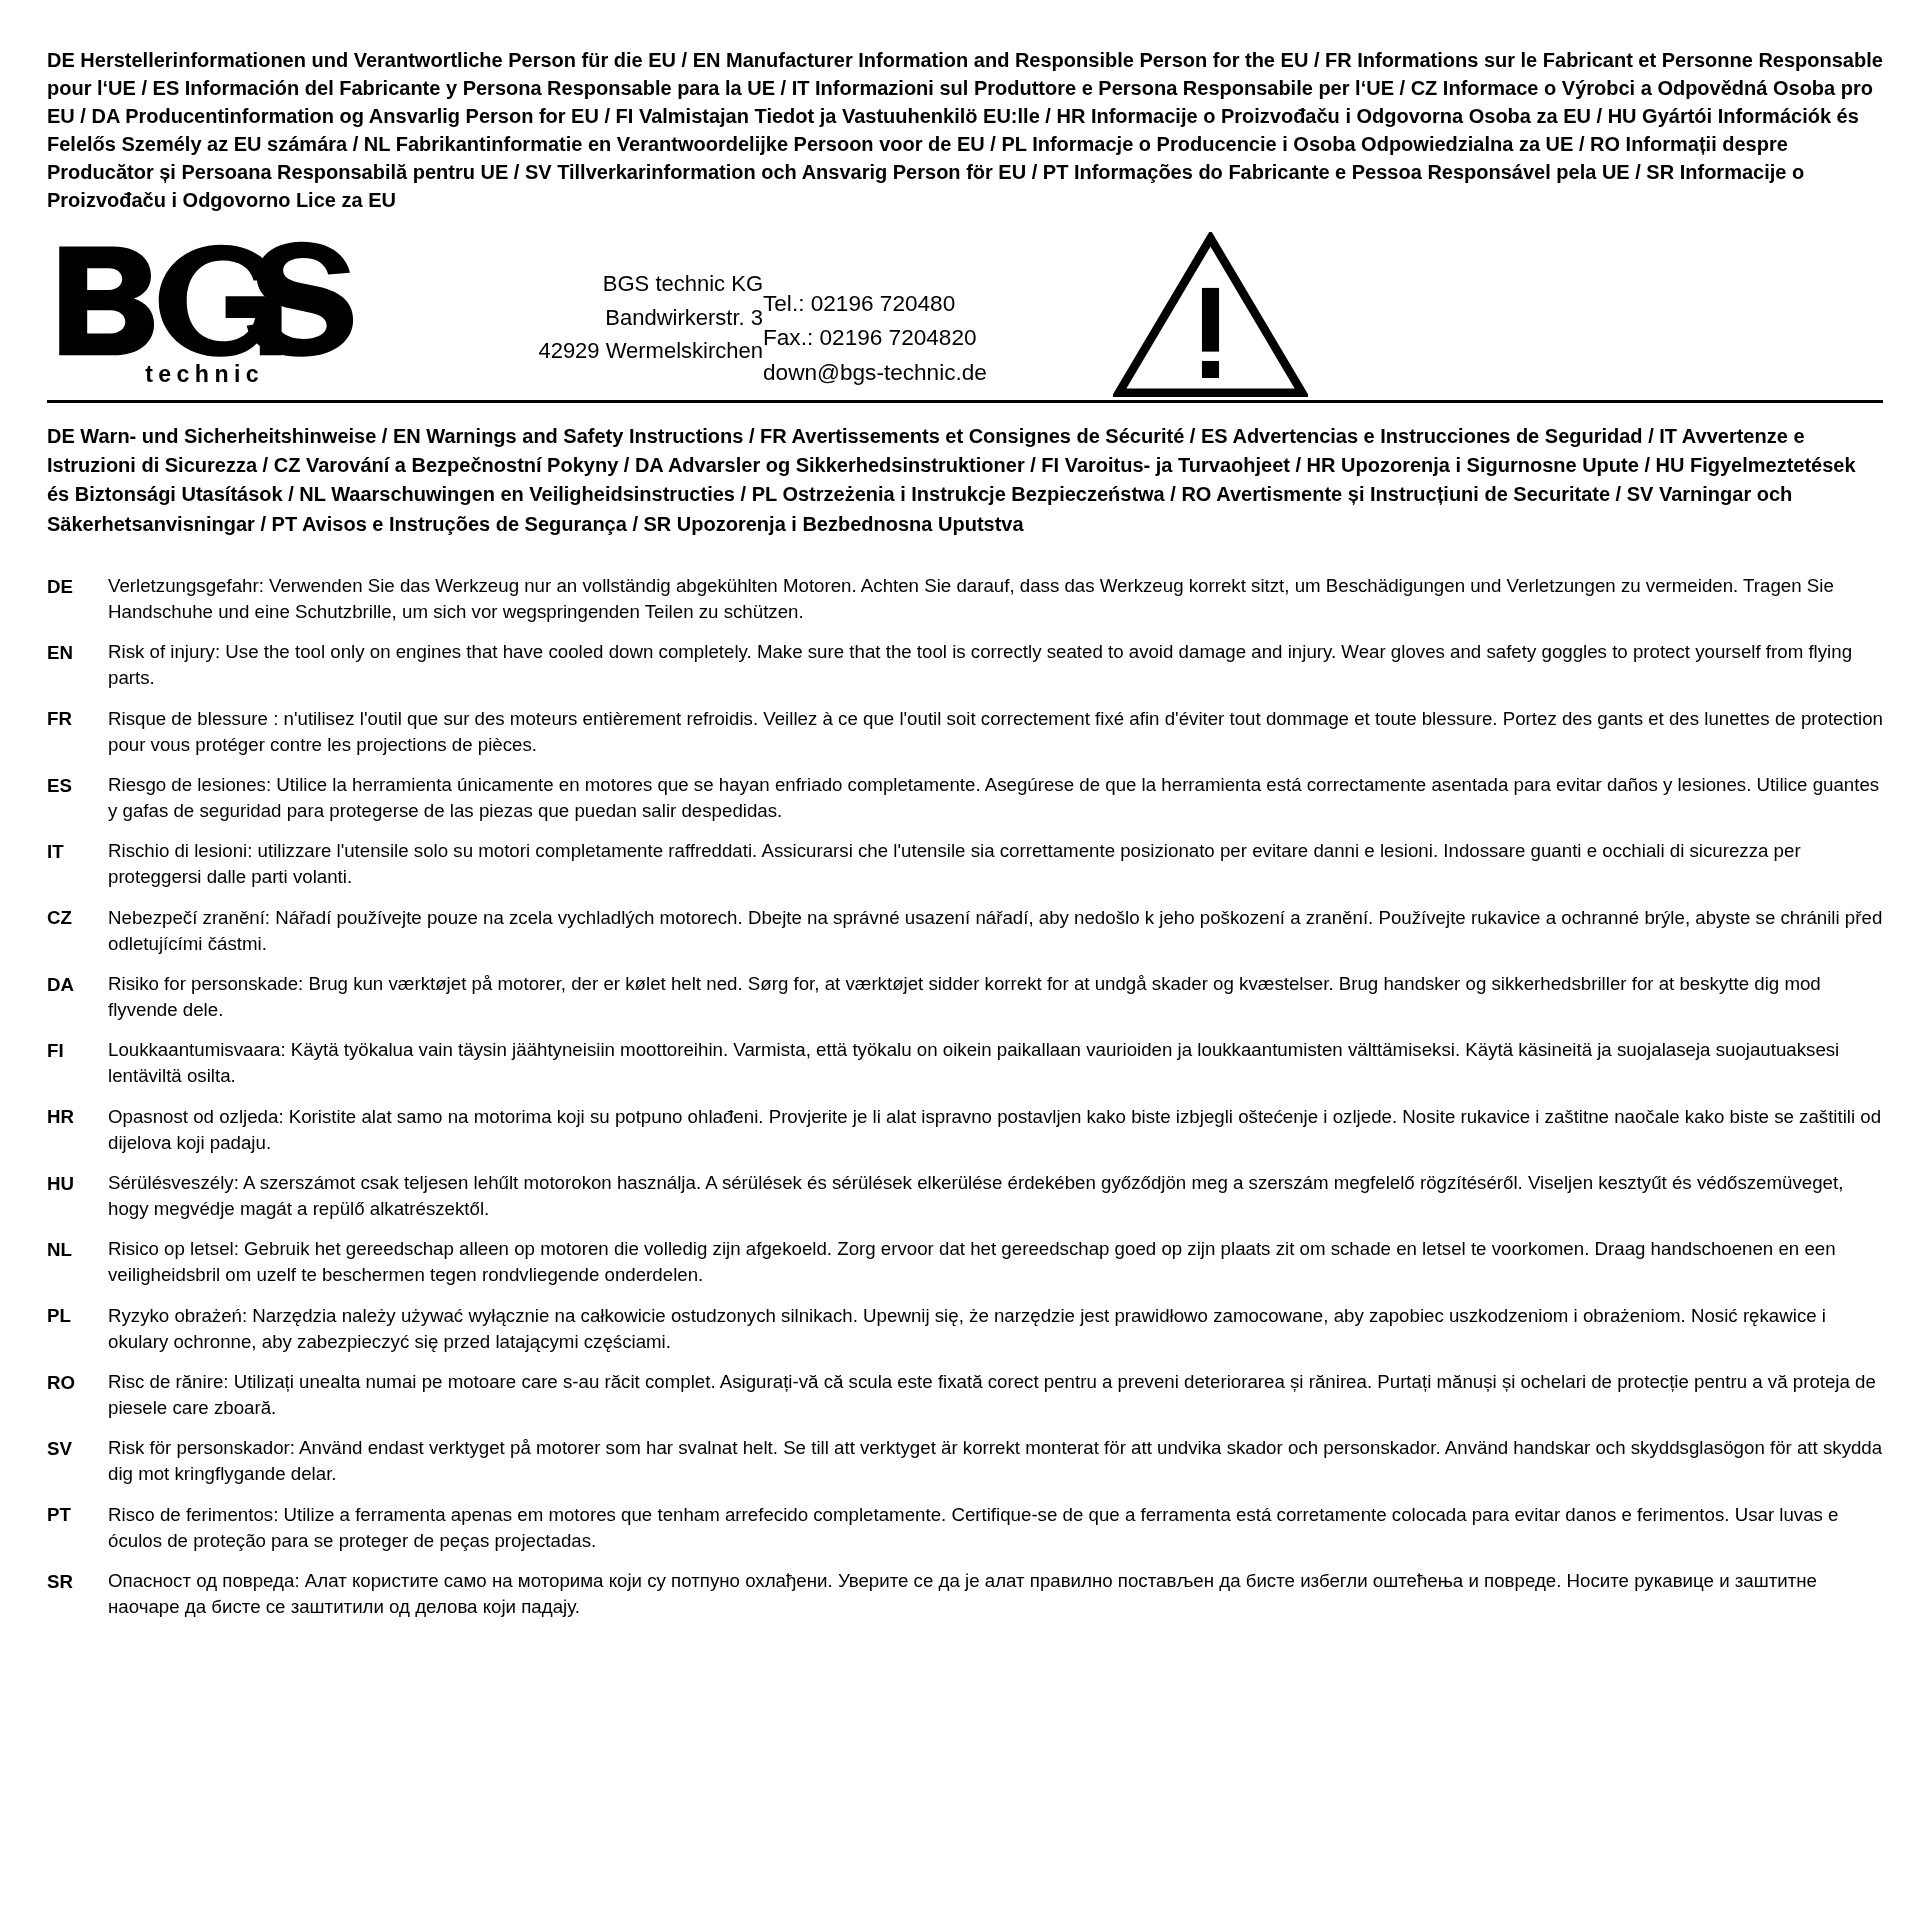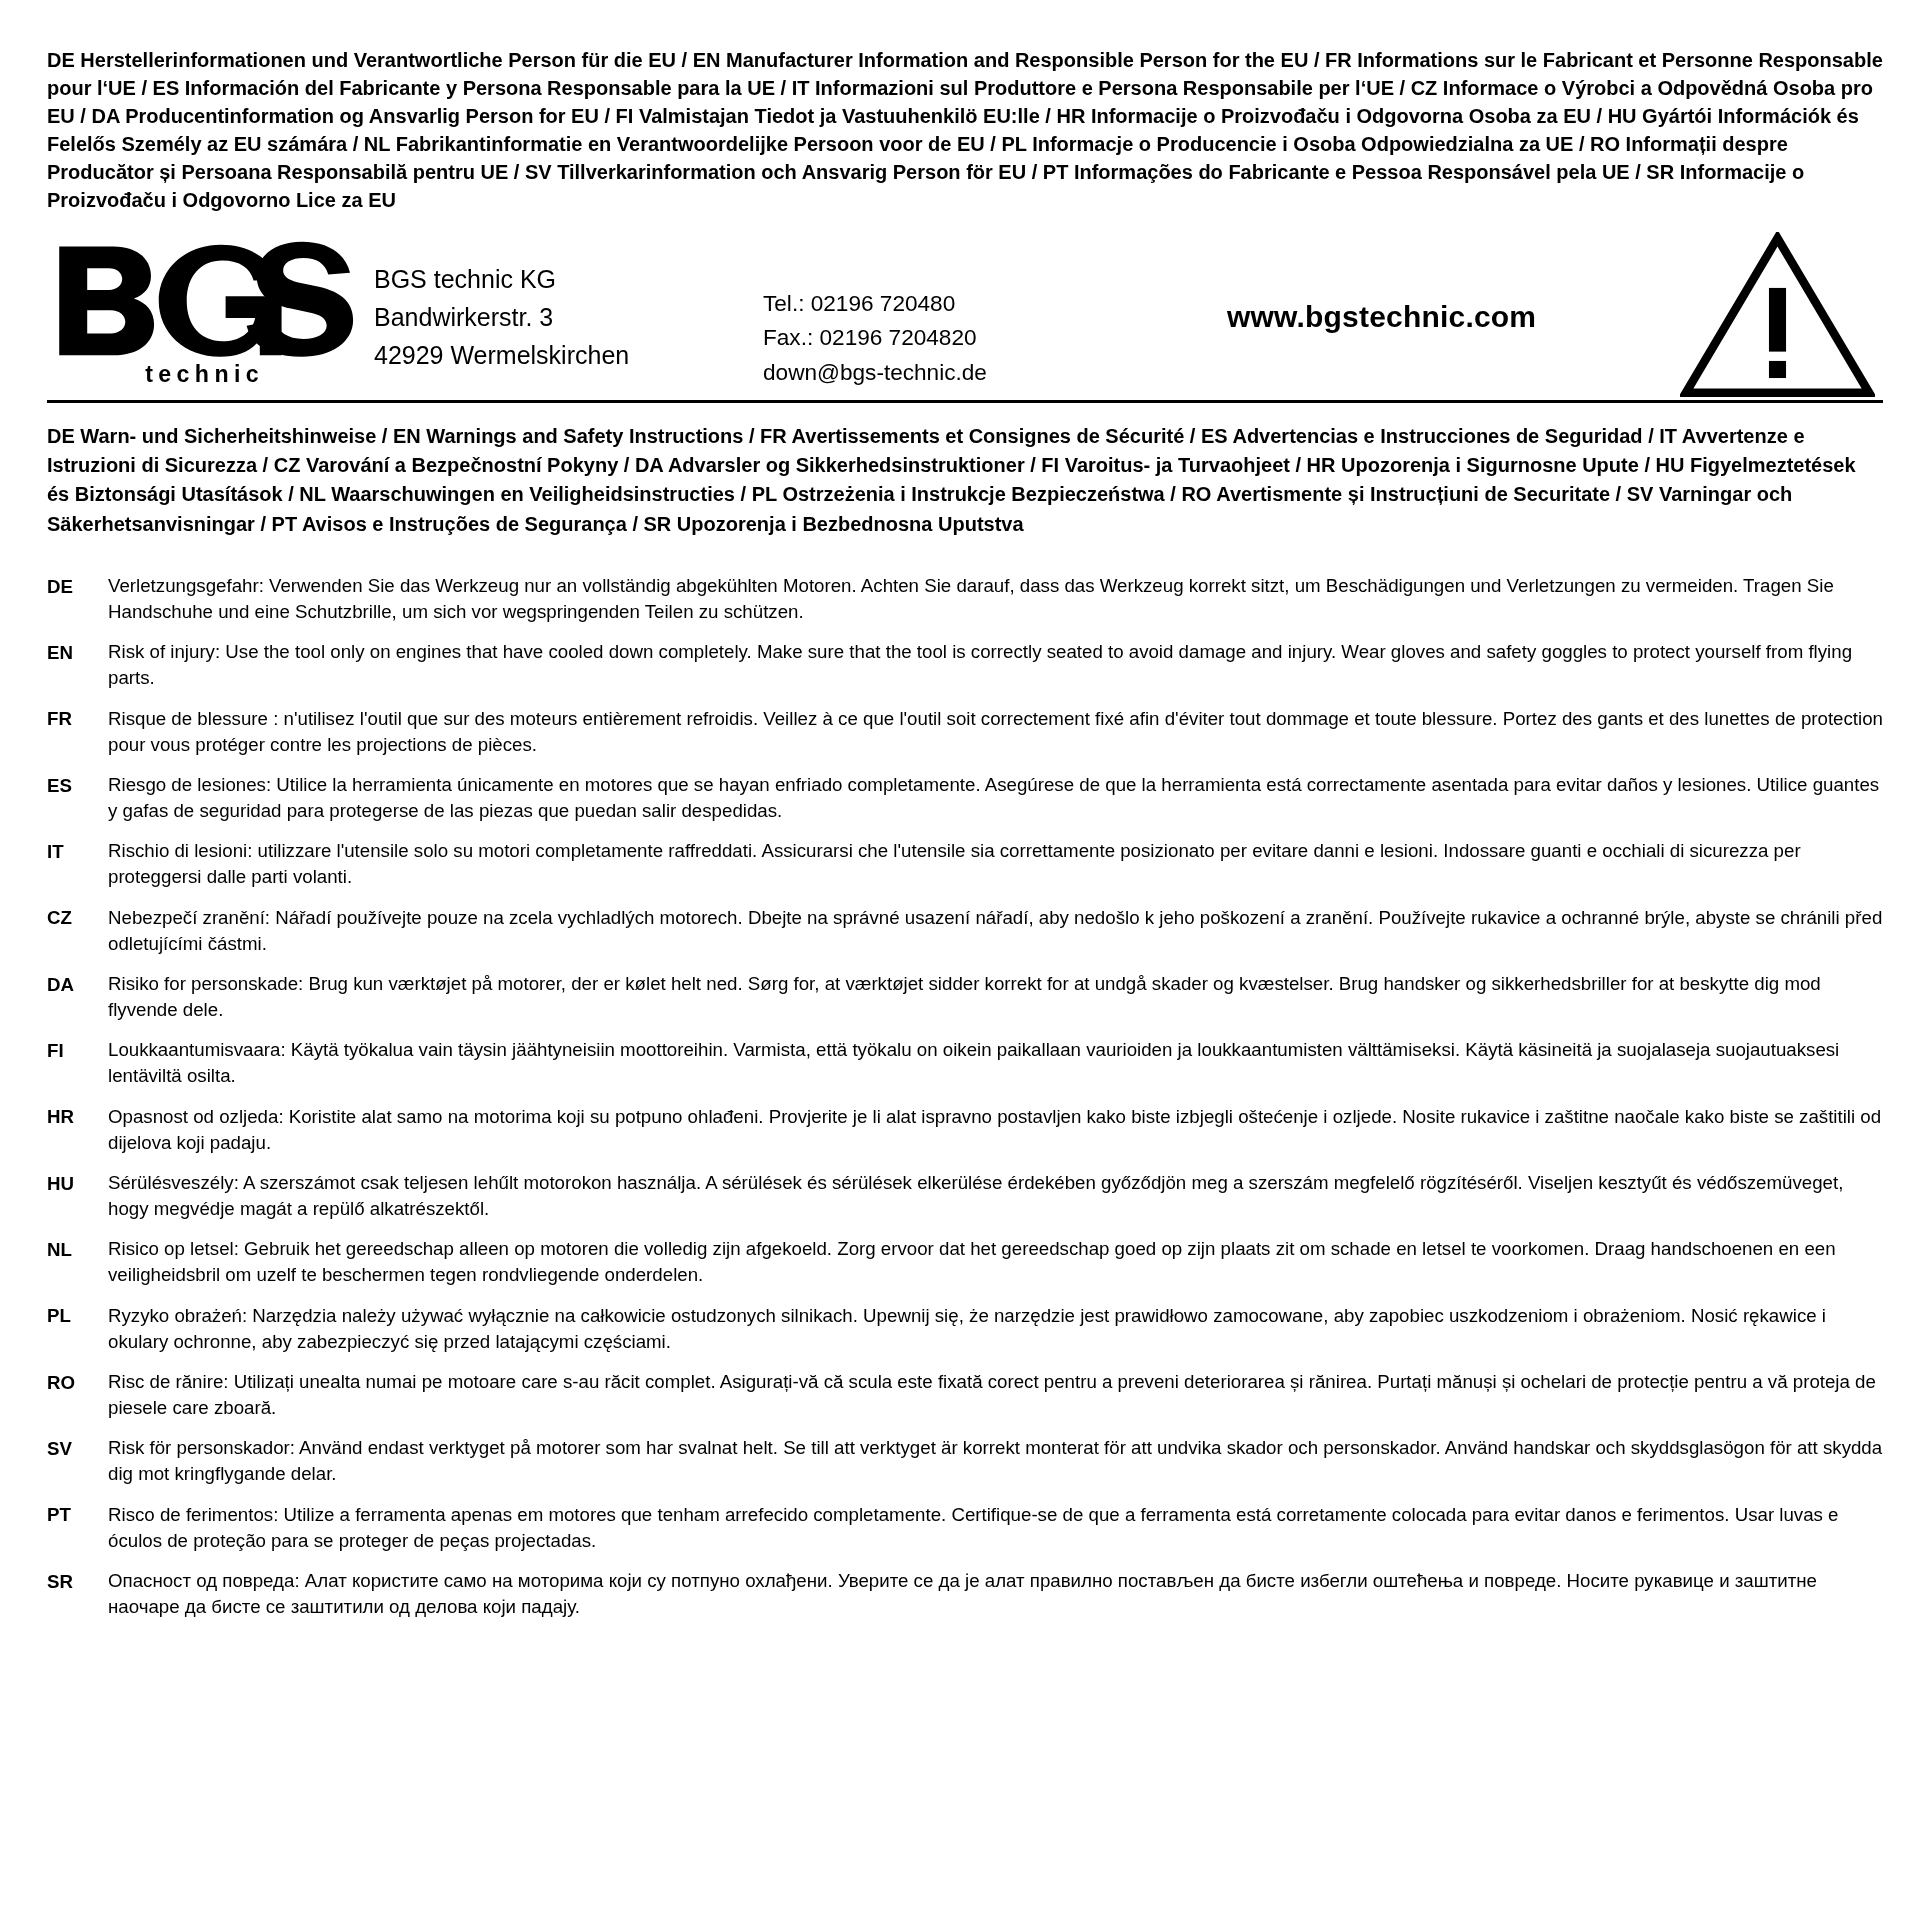--- a/index.html
+++ b/index.html
@@ -45,23 +45,24 @@
     flex-direction: column;
     justify-content: center;
     padding-left: 6.2px;
     box-sizing: border-box;
   }
   .logo-svg {
     display: block;
   }
   .addr-col {
     flex: 0 0 389px;
-    font-size: 25px;
+    font-size: 22px;
     line-height: 1.52;
     padding-top: 3.1px;
+    text-align: right;
   }
   .contact-col {
     flex: 0 0 335px;
     font-size: 22.6px;
     line-height: 1.52;
     padding-top: 3.1px;
     margin-top: 42px;
   }
   .web-col {
     flex: 1 1 auto;
@@ -145,21 +146,20 @@
       <div>Bandwirkerstr. 3</div>
       <div>42929 Wermelskirchen</div>
     </div>
 
     <div class="contact-col">
       <div>Tel.: 02196 720480</div>
       <div>Fax.: 02196 7204820</div>
       <div>down@bgs-technic.de</div>
     </div>
 
-    <div class="web-col">www.bgstechnic.com</div>
 
     <div class="warn-col">
       <svg width="195" height="167" viewBox="0 0 250 215">
         <polygon points="125,8 243,207 7,207" fill="none" stroke="#000" stroke-width="11" stroke-linejoin="miter"></polygon>
         <rect x="114" y="72" width="22" height="82" fill="#000"></rect>
         <rect x="114" y="166" width="22" height="22" fill="#000"></rect>
       </svg>
     </div>
 
   </div>

